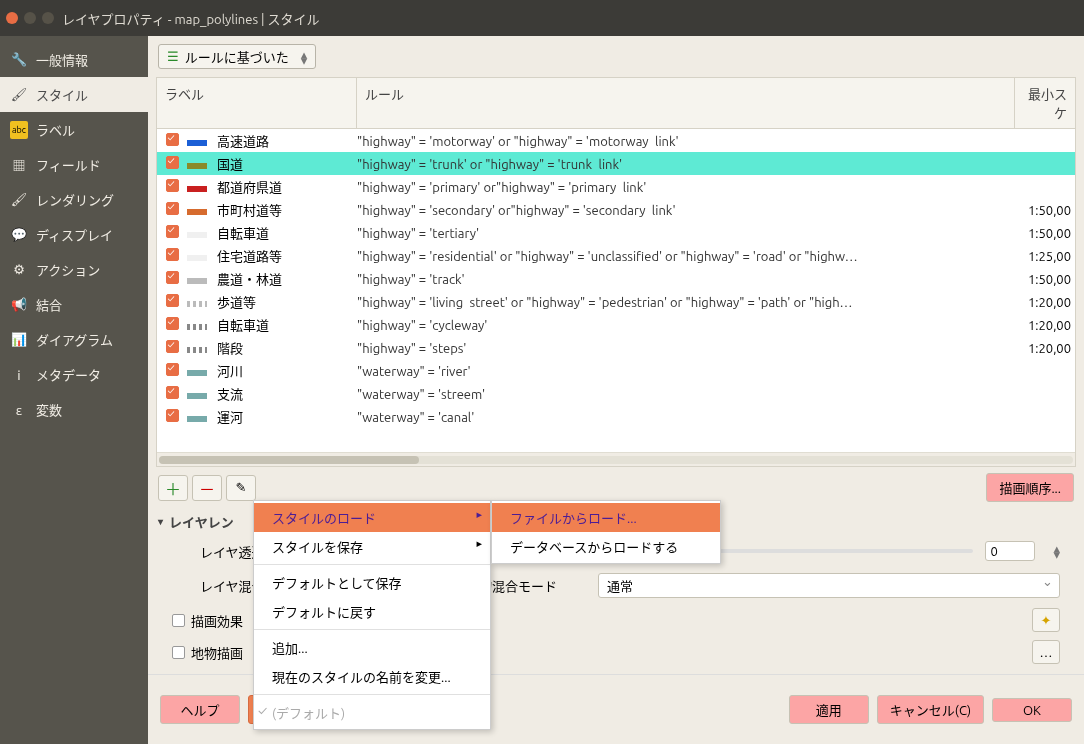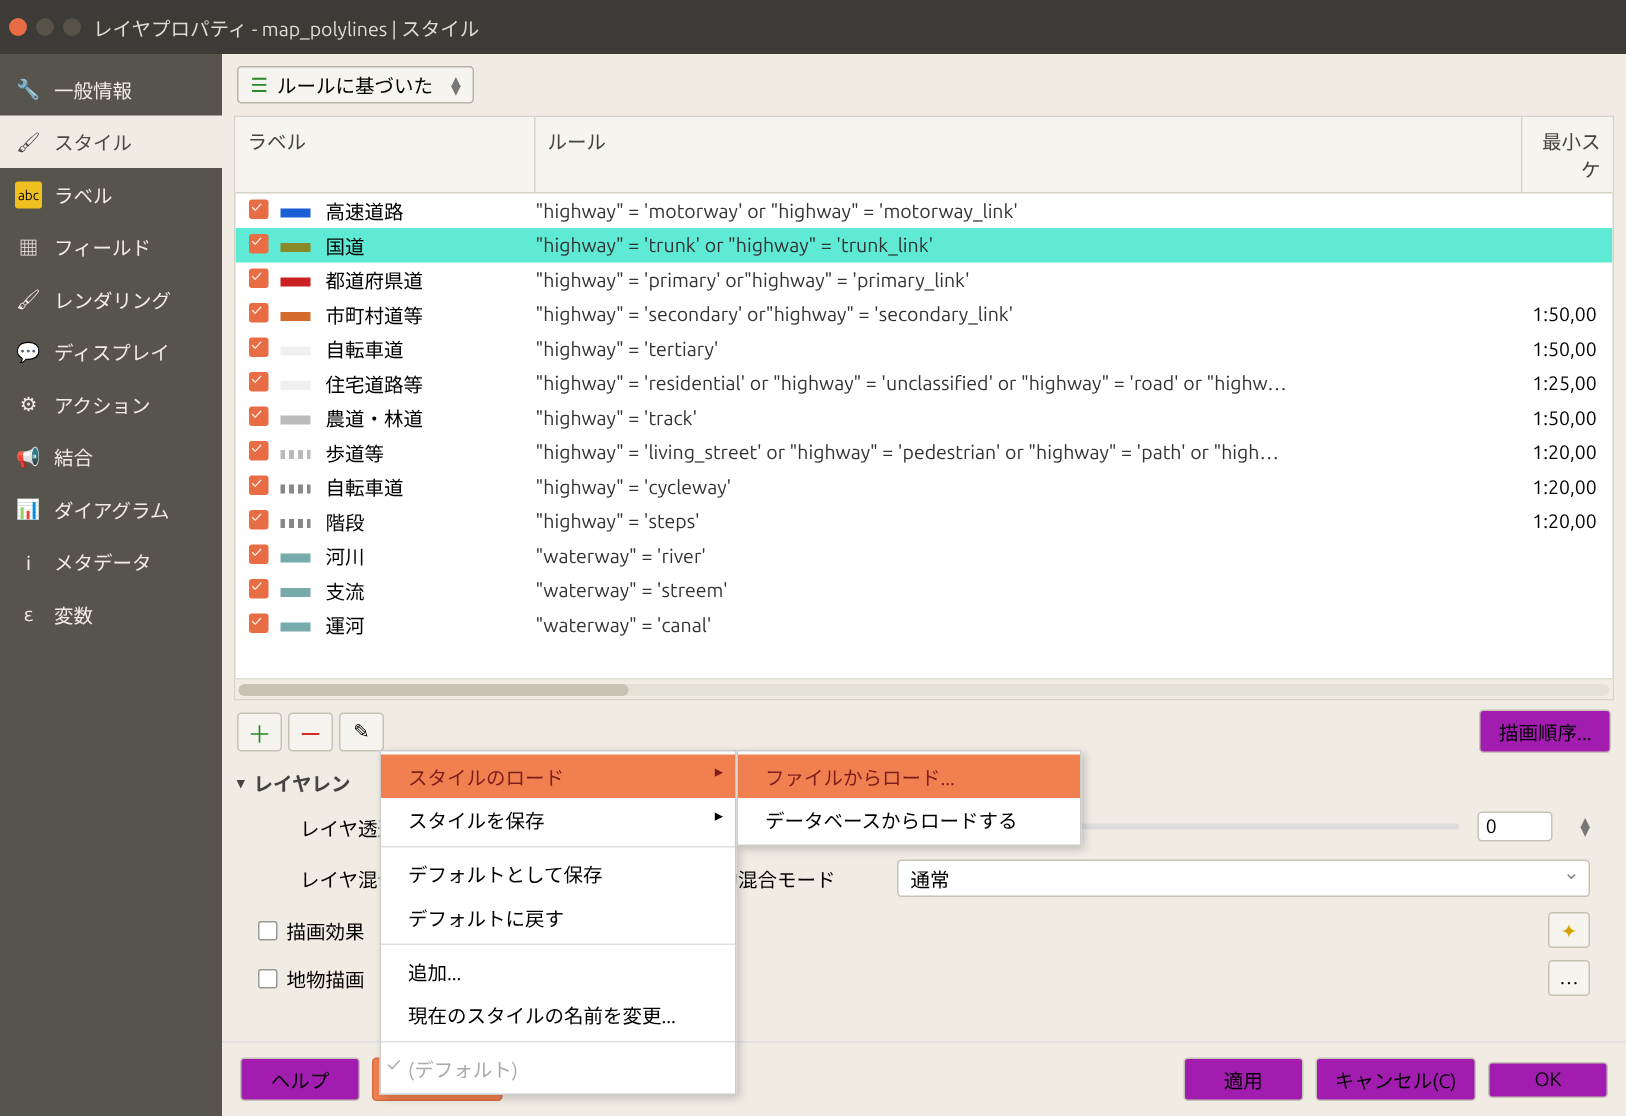--- a/index.html
+++ b/index.html
@@ -30,46 +30,46 @@
 .table-body { flex: 1; overflow-y: auto; }
 .tr { display: flex; align-items: center; padding: 2px 0; height: 23px; }
 .tr.hl { background: #5eead4; }
 .td-check { width: 30px; text-align: center; }
 .chk { width: 13px; height: 13px; display: inline-block; border: 1px solid #e86d44; background: #e86d44; position: relative; border-radius:2px;}
 .chk::after { content: "✓"; color: #fff; font-size: 10px; position: absolute; top: -2px; left: 1px; }
 .td-swatch { width: 30px; }
 .swatch { width: 20px; height: 6px; display:inline-block; }
 .td-label { width: 140px; }
 .td-rule { flex: 1; white-space: nowrap; overflow: hidden; text-overflow: ellipsis; color: #333; }
-.td-min { width: 60px; text-align: center; padding-right:4px;}
+.td-min { width: 60px; text-align: right; padding-right:4px;}
 .hscroll { height: 14px; background: #f0ece4; border-top:1px solid #e0ddd2; position:relative;}
 .hscroll::before { content:""; position:absolute; left:2px; right:2px; top:3px; height:8px; background:#e4e1d6; border-radius:4px;}
 .hscroll::after { content:""; position:absolute; left:2px; width:260px; top:3px; height:8px; background:#c6c2b4; border-radius:4px;}
 .toolbar-row { display: flex; align-items: center; gap: 4px; padding: 6px 10px; }
 .tbtn { width: 30px; height: 26px; border:1px solid #c6c2b4; background:#f6f4ee; border-radius:3px; display:flex; align-items:center; justify-content:center; cursor:pointer;}
 .spacer { flex: 1; }
-.btn { padding: 4px 12px; border:1px solid #c6c2b4; background:#a21caf; border-radius:3px; cursor:pointer; }
+.btn { padding: 4px 12px; border:1px solid #c6c2b4; background:#fca5a5; border-radius:3px; cursor:pointer; }
 .section-header { display:flex; align-items:center; gap:6px; padding: 4px 10px; font-weight:bold; color:#444;}
 .section-header::before { content:"▾"; font-size:10px;}
 .form-row { display: flex; align-items: center; gap: 12px; padding: 6px 24px; }
 .form-label { width: 120px; margin-left: 28px; }
 .slider { flex:1; height:4px; background:#ddd; border-radius:2px;}
 .num-input { width: 50px; padding:2px 4px; border:1px solid #c6c2b4; background:#fff; border-radius:3px;}
 .select { padding:2px 24px 2px 8px; border:1px solid #c6c2b4; background:#fff; border-radius:3px; position:relative; min-width:120px;}
 .select::after{ content:"⌄"; position:absolute; right:6px; top:0; color:#888;}
 .checkbox-row { display:flex; align-items:center; gap:6px; padding: 4px 24px;}
 .sq { width:13px; height:13px; border:1px solid #999; background:#fff; border-radius:2px;}
-.footer { display: flex; align-items: center; gap: 8px; padding: 10px 12px; border-top: 1px solid #ddd; margin-top:auto;}
+.footer { display: flex; align-items: center; gap: 8px; padding: 20px 12px; border-top: 1px solid #ddd; margin-top:auto;}
 .footer .btn { min-width:80px; text-align:center;}
 .style-btn { background:#f08050; color:#fff; border-color:#d66b40; display:flex; align-items:center; gap:4px;}
 .style-btn::after { content:"▾"; font-size:9px;}
 
 .menu { position: absolute; background:#fff; border:1px solid #ccc; box-shadow: 2px 2px 6px rgba(0,0,0,0.2); z-index:10; padding:2px 0;}
 .menu-item { padding: 5px 34px 5px 18px; white-space:nowrap; cursor:pointer; position:relative;}
-.menu-item.hl { background:#f08050; color:#7f1d1d;}
+.menu-item.hl { background:#f08050; color:#4c1d95;}
 .menu-item.disabled { color:#aaa;}
 .menu-item.has-sub::after { content:"▸"; position:absolute; right:8px; top:5px; font-size:11px;}
 .menu-sep { height:1px; background:#e0e0e0; margin:3px 0;}
 #menu1 { left:253px; top:500px; width:238px;}
 #menu2 { left:491px; top:500px; width:230px;}
 .dots-btn { width:28px; height:24px; border:1px solid #c6c2b4; background:#f6f4ee; border-radius:3px; display:flex; align-items:center; justify-content:center;}
 </style>
 </head>
 <body>
 

